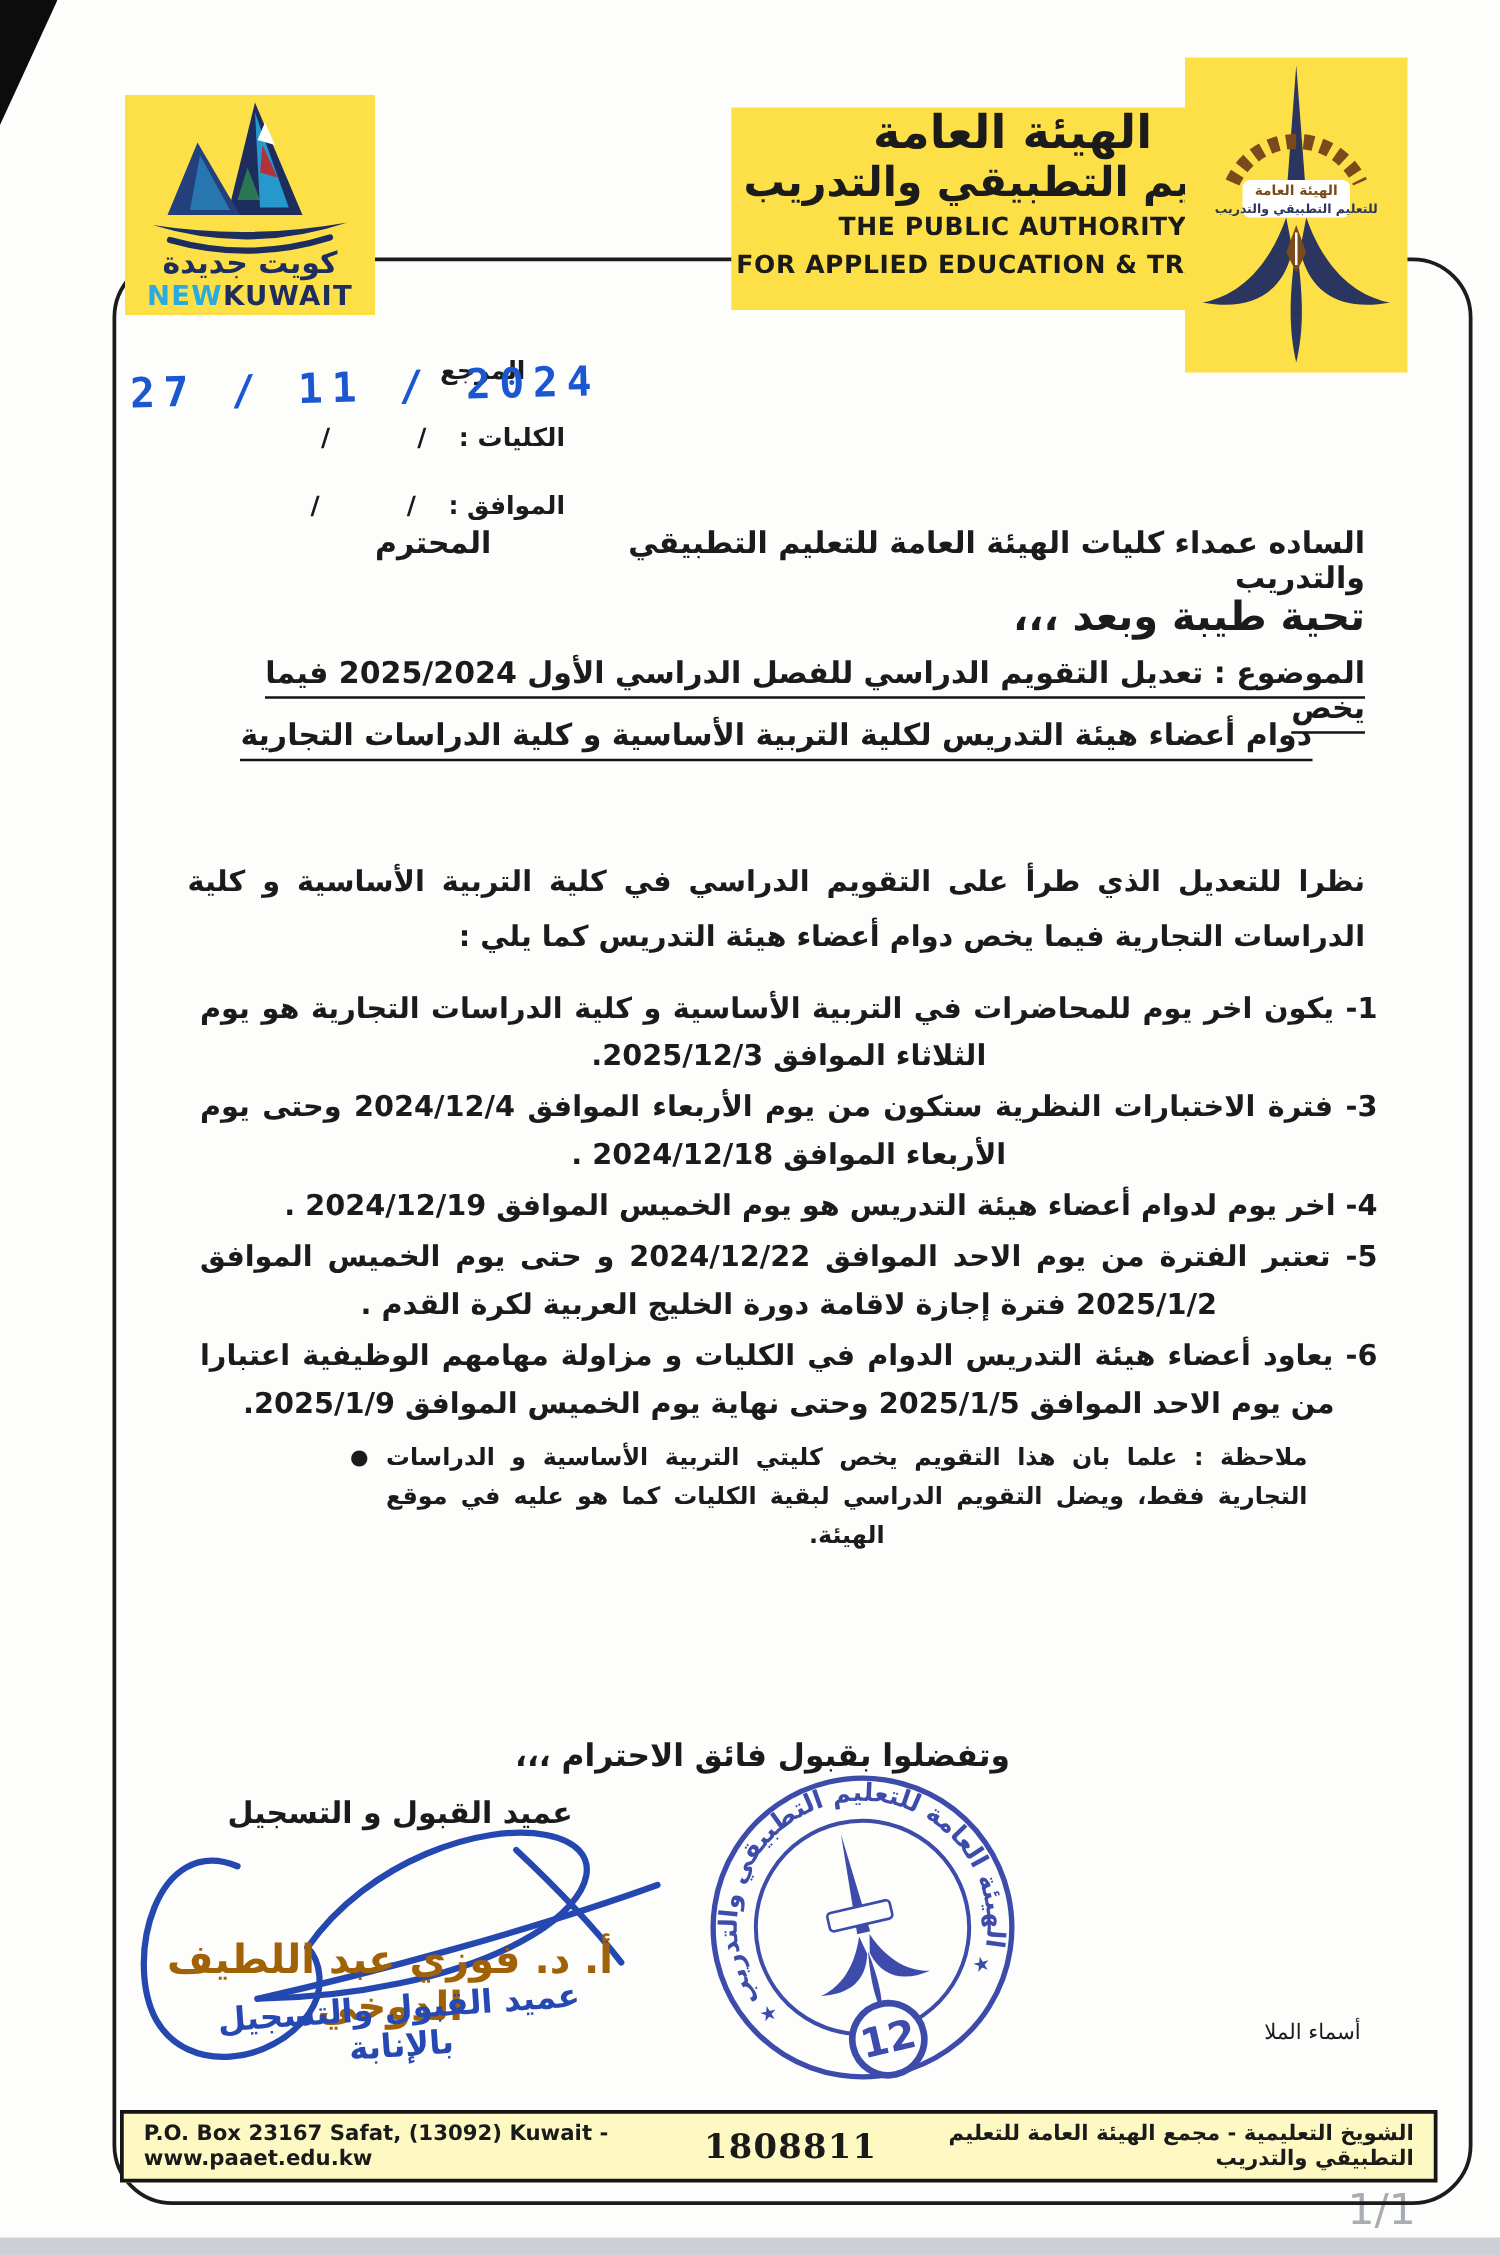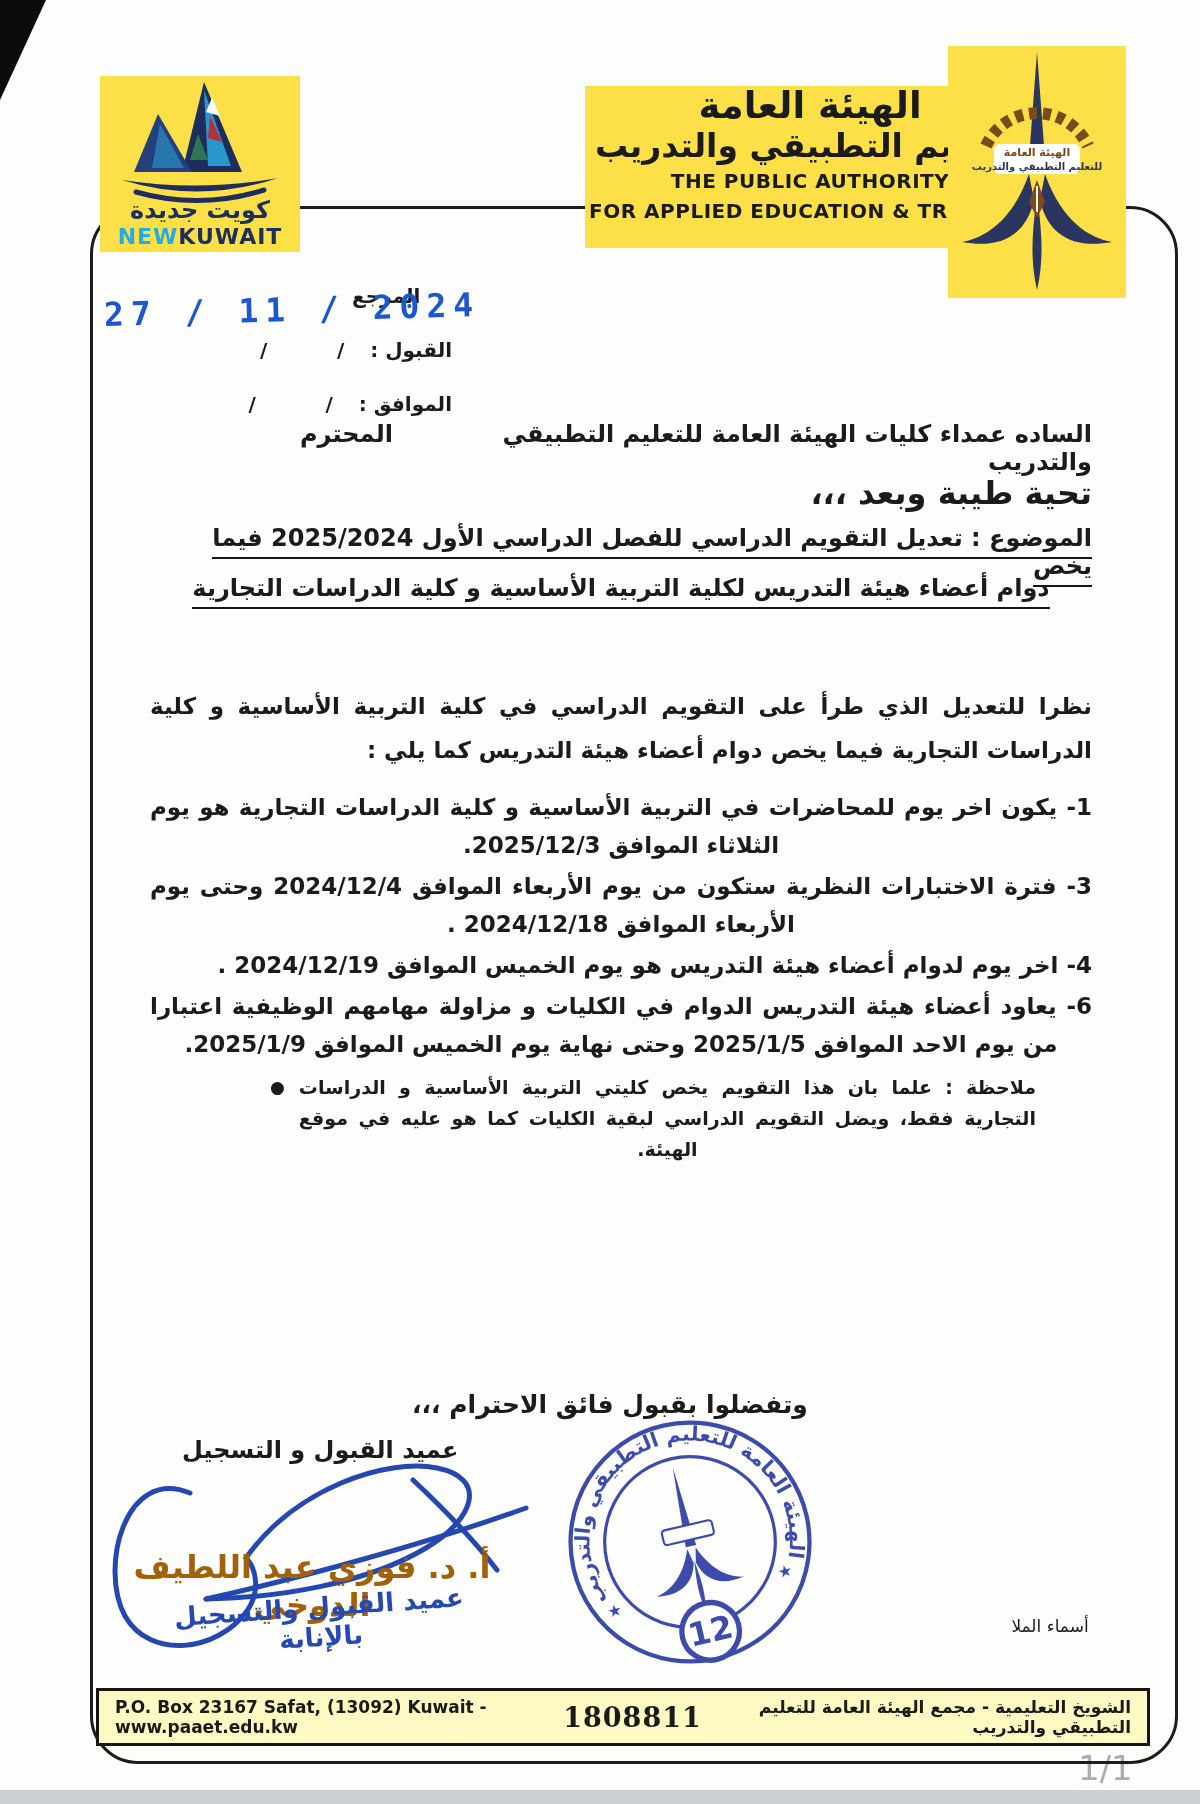--- a/index.html
+++ b/index.html
@@ -28,21 +28,21 @@
   .slashes{white-space:pre;font-weight:bold;}
   
   .addressee{left:300px;top:420px;width:792px;display:flex;flex-direction:row-reverse;
              justify-content:space-between;font-size:24px;}
   .greeting{left:700px;top:474px;width:392px;text-align:right;font-size:32px;}
   .subject1{left:150px;top:524px;width:942px;text-align:right;font-size:24px;}
   .subject2{left:150px;top:574px;width:942px;text-align:center;font-size:24px;}
   .uline{border-bottom:2.5px solid #151515;padding-bottom:5px;}
   .intro{left:150px;top:684px;width:942px;font-size:23px;line-height:44px;
          text-align:justify;text-align-last:right;}
-  .items{left:150px;top:788px;width:942px;}
+  .items{left:160px;top:788px;width:942px;}
   .item{font-size:23px;line-height:38px;text-align:justify;text-align-last:center;margin-bottom:3px;}
   .item.single{text-align-last:right;}
   .note{display:flex;flex-direction:row-reverse;gap:14px;padding:6px 56px 0 120px;}
   .note .txt{font-size:19px;line-height:31px;text-align:justify;text-align-last:center;}
   .bullet{font-size:17px;line-height:31px;}
   .closing{left:280px;top:1390px;width:660px;text-align:center;font-size:25px;}
   
   .sig-title-black{left:182px;top:1436px;font-size:24px;}
   .sig-svg{left:95px;top:1448px;}
   .sig-name{left:122px;top:1548px;width:380px;font-size:32px;color:#a16207;text-align:center;}
@@ -107,21 +107,21 @@
       <polygon points="89,134 97,156 89,172 81,156" fill="#7a4a1d"></polygon>
       <line x1="89" y1="140" x2="89" y2="166" stroke="#ffffff" stroke-width="2"></line>
     </svg>
   </div>
 
   <div class="abs ref-row" style="left:352px;top:284px;">
     <span class="ar">المرجع</span>
   </div>
   <div class="abs stamp-date">27 / 11 / 2024</div>
   <div class="abs ref-row" style="left:212px;top:338px;width:240px;">
-    <span class="ar">القبول :</span>
+    <span class="ar">الكليات :</span>
     <span class="slashes">/          /</span>
   </div>
   <div class="abs ref-row" style="left:210px;top:392px;width:242px;">
     <span class="ar">الموافق :</span>
     <span class="slashes">/          /</span>
   </div>
 
   <div class="abs addressee">
     <span class="ar">الساده عمداء كليات الهيئة العامة للتعليم التطبيقي والتدريب</span>
     <span class="ar">المحترم</span>
@@ -135,20 +135,21 @@
   <div class="abs ar intro">نظرا للتعديل الذي طرأ على التقويم الدراسي في كلية التربية الأساسية و كلية الدراسات التجارية فيما يخص دوام أعضاء هيئة التدريس كما يلي :</div>
 
   <div class="abs ar subject2">
     <span class="uline">دوام أعضاء هيئة التدريس لكلية التربية الأساسية و كلية الدراسات التجارية</span>
   </div>
 
   <div class="abs items ar">
     <div class="item">1- يكون اخر يوم للمحاضرات في التربية الأساسية و كلية الدراسات التجارية هو يوم الثلاثاء الموافق 2025/12/3.</div>
     <div class="item">3- فترة الاختبارات النظرية ستكون من يوم الأربعاء الموافق 2024/12/4 وحتى يوم الأربعاء الموافق 2024/12/18 .</div>
     <div class="item single">4-  اخر يوم لدوام أعضاء هيئة التدريس هو يوم الخميس الموافق 2024/12/19 .</div>
+    <div class="item">5- تعتبر الفترة من يوم الاحد الموافق 2024/12/22 و حتى يوم الخميس الموافق 2025/1/2 فترة إجازة لاقامة دورة الخليج العربية لكرة القدم .</div>
     <div class="item">6- يعاود أعضاء هيئة التدريس الدوام في الكليات و مزاولة مهامهم الوظيفية اعتبارا من يوم الاحد الموافق 2025/1/5 وحتى نهاية يوم الخميس الموافق 2025/1/9.</div>
     <div class="note">
       <span class="bullet">●</span>
       <span class="txt">ملاحظة : علما بان هذا التقويم يخص كليتي التربية الأساسية و الدراسات التجارية فقط، ويضل التقويم الدراسي لبقية الكليات كما هو عليه في موقع الهيئة.</span>
     </div>
   </div>
 
   <div class="abs ar closing">وتفضلوا بقبول فائق الاحترام ،،،</div>
 
   <div class="abs ar sig-title-black">عميد القبول و التسجيل</div>

